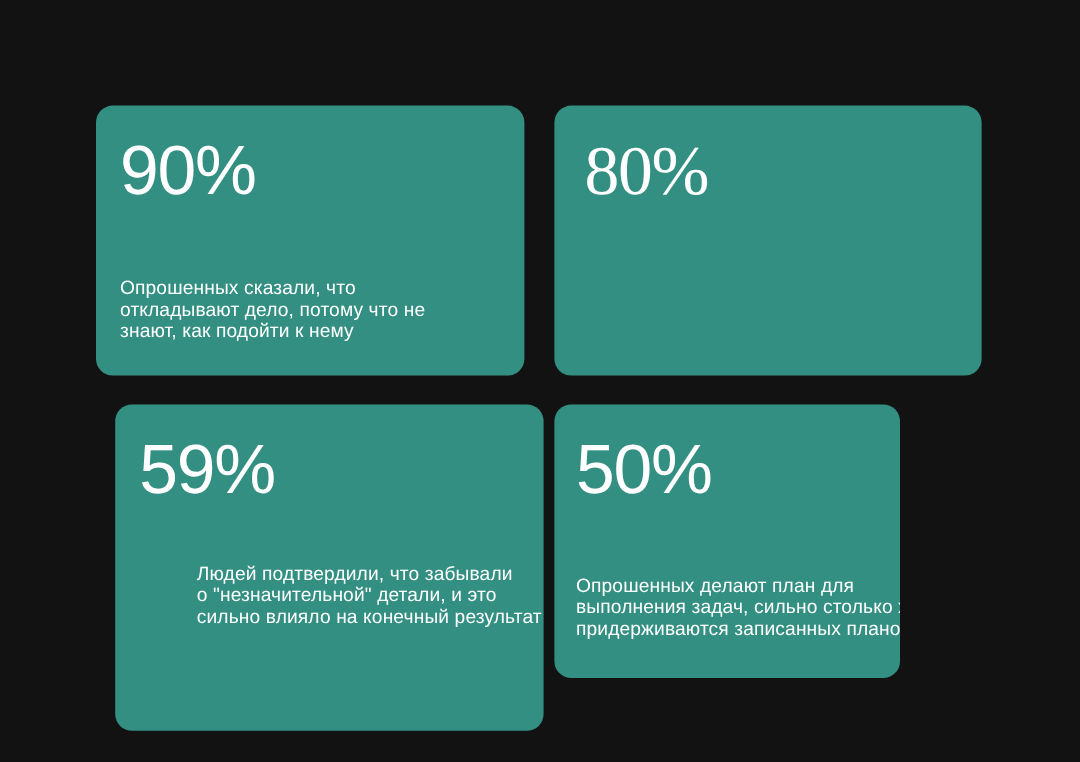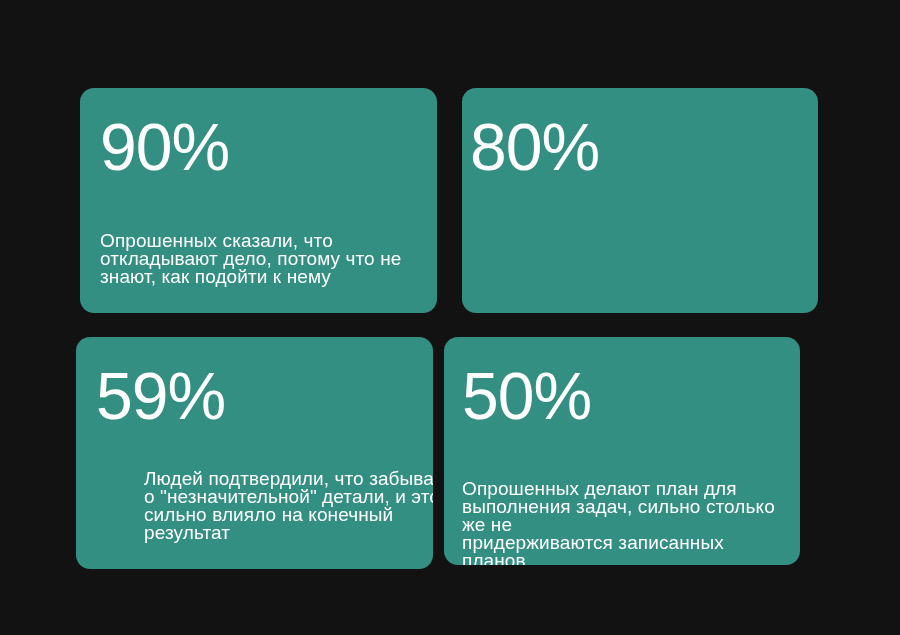--- a/index.html
+++ b/index.html
@@ -23,44 +23,44 @@
   .card {
     position: absolute;
     background: #338f82;
     border-radius: 14px;
     box-sizing: border-box;
     overflow: hidden;
   }
   
   .card-tl { left: 80px;  top: 88px;  width: 357px; height: 225px; }
   .card-tr { left: 462px; top: 88px;  width: 356px; height: 225px; }
-  .card-bl { left: 76px;  top: 337px; width: 357px; height: 232px; }
-  .card-br { left: 444px; top: 337px; width: 356px; height: 228px; text-decoration: underline; }
+  .card-bl { left: 96px;  top: 337px; width: 357px; height: 272px; }
+  .card-br { left: 462px; top: 337px; width: 288px; height: 228px; text-decoration: underline; }
 
   .stat-value {
     position: absolute;
     color: #ffffff;
     font-family: "Liberation Sans", sans-serif;
     font-weight: 300;
-    font-size: 66px;
+    font-size: 58px;
     line-height: 1;
     letter-spacing: -1px;
     white-space: nowrap;
   }
   .card-tl .stat-value { left: 20px; top: 26px; }
-  .card-tr .stat-value { left: 8px; top: 26px; }
+  .card-tr .stat-value { left: 25px; top: 26px; font-family: Liberation Serif, serif; }
   .card-bl .stat-value { left: 20px; top: 26px; }
   .card-br .stat-value { left: 18px; top: 26px; }
 
   .stat-desc {
     position: absolute;
     color: #ffffff;
     font-family: "Liberation Sans", sans-serif;
     font-weight: 400;
-    font-size: 19px;
+    font-size: 16px;
     line-height: 18px;
     letter-spacing: 0.1px;
     margin: 0;
     white-space: pre-line;
   }
   .card-tl .stat-desc { left: 20px; top: 144px; width: 320px; }
   .card-tr .stat-desc { left: 18px; top: 144px; width: 330px; }
   .card-bl .stat-desc { left: 20px; top: 133px; width: 325px; margin-left: 48px; }
   .card-br .stat-desc { left: 18px; top: 143px; width: 330px; }
 

